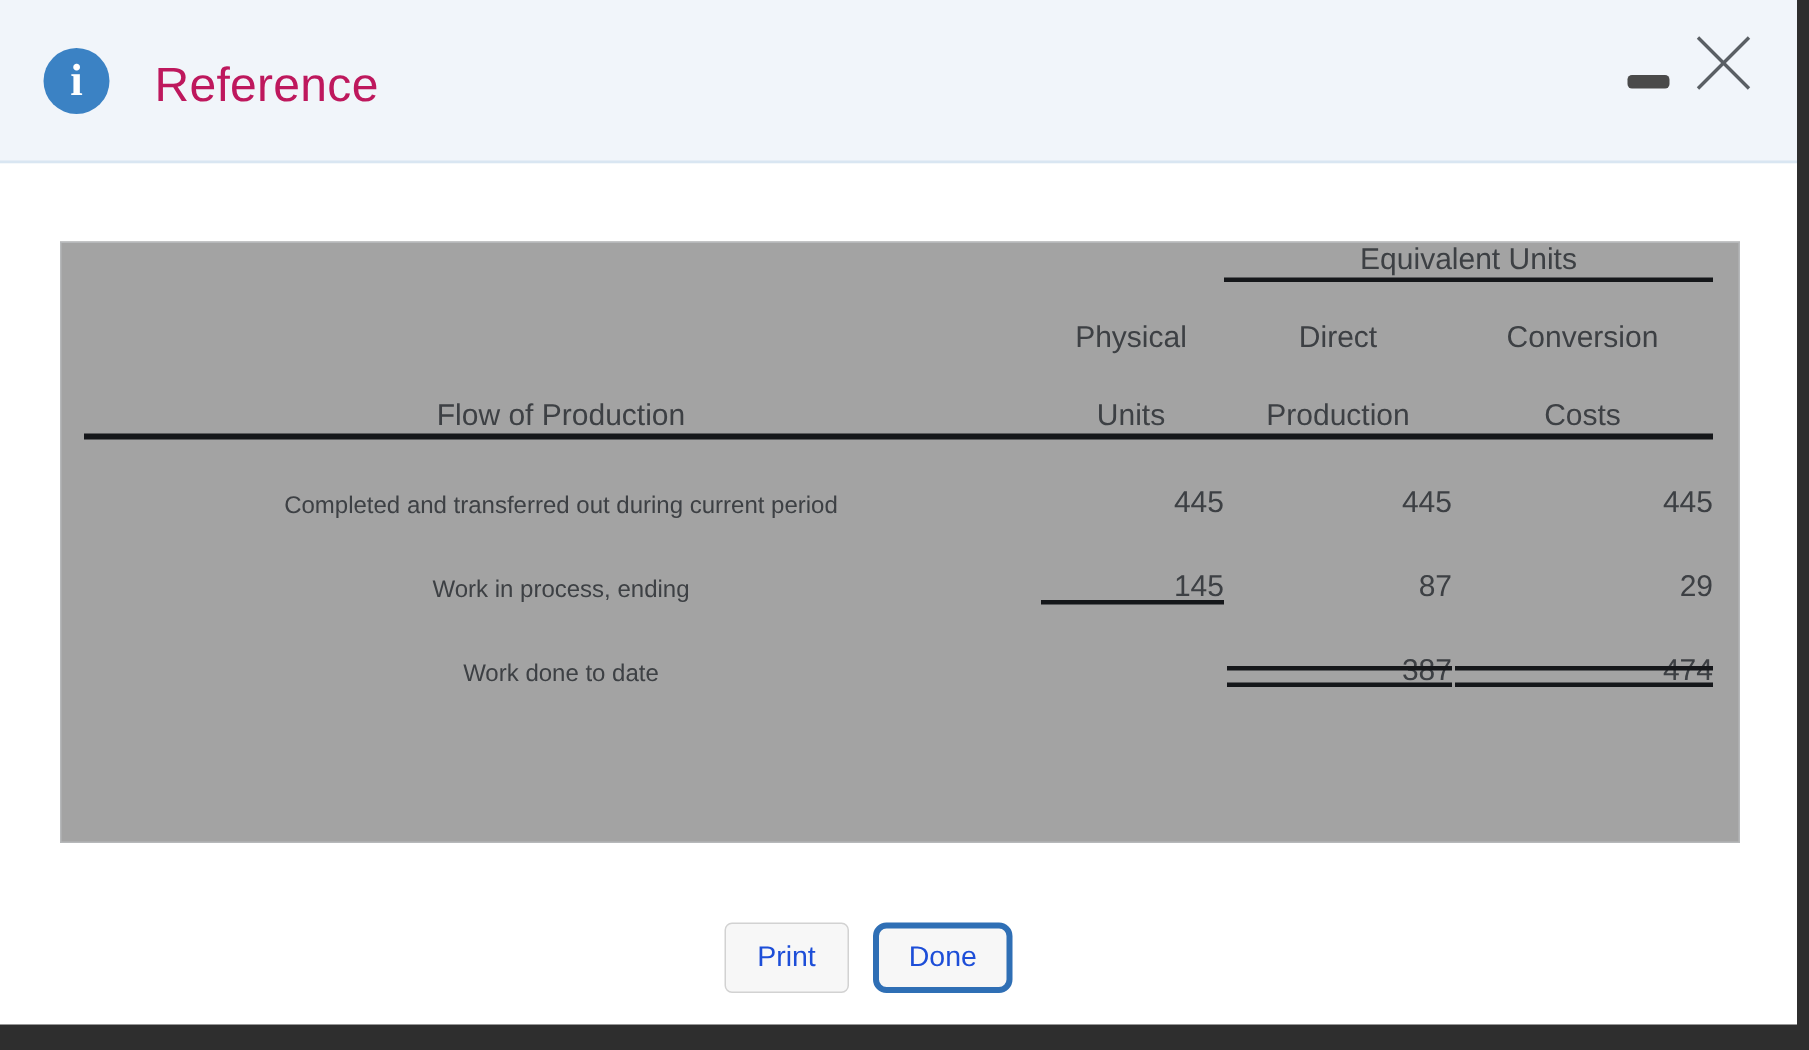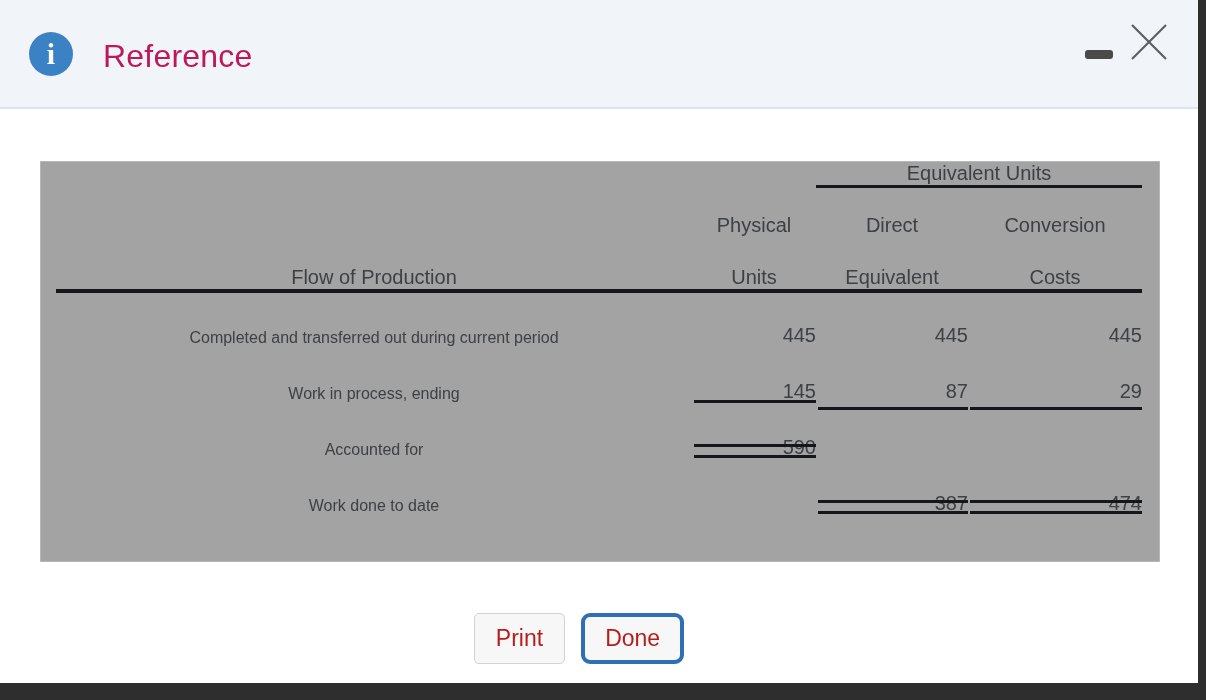--- a/index.html
+++ b/index.html
@@ -197,22 +197,22 @@
     display: flex;
     justify-content: center;
     align-items: center;
     gap: 16px;
     height: 85px;
     padding-right: 40px;
   }
 
   .btn {
     font-family: "Liberation Sans", sans-serif;
-    font-size: 23px;
-    color: #b91c1c;
+    font-size: 19px;
+    color: #1d4ed8;
     background: #f7f7f7;
     cursor: pointer;
     line-height: 1;
   }
 
   #print-button {
     border: 1px solid #d2d2d2;
     border-radius: 5px;
     padding: 13px 21px;
   }
@@ -266,21 +266,21 @@
         <tr class="hdr-line2">
           <td></td>
           <th class="hdr">Physical</th>
           <th class="hdr">Direct</th>
           <th class="hdr">Conversion</th>
         </tr>
 
         <tr class="hdr-line3">
           <th class="hdr">Flow of Production</th>
           <th class="hdr">Units</th>
-          <th class="hdr">Equivalent</th>
+          <th class="hdr">Production</th>
           <th class="hdr">Costs</th>
         </tr>
 
         <tr class="head-rule">
           <td></td>
           <td></td>
           <td></td>
           <td></td>
         </tr>
 
@@ -291,26 +291,20 @@
           <td class="num">445</td>
         </tr>
 
         <tr class="data">
           <td class="lbl">Work in process, ending</td>
           <td class="num ul-single">145</td>
           <td class="num">87</td>
           <td class="num">29</td>
         </tr>
 
-        <tr class="data">
-          <td class="lbl">Accounted for</td>
-          <td class="num ul-double">590</td>
-          <td class="num rule-single"></td>
-          <td class="num rule-single"></td>
-        </tr>
 
         <tr class="data">
           <td class="lbl">Work done to date</td>
           <td class="num"></td>
           <td class="num ul-double">387</td>
           <td class="num ul-double">474</td>
         </tr>
       </tbody>
         </table>
     </div>

